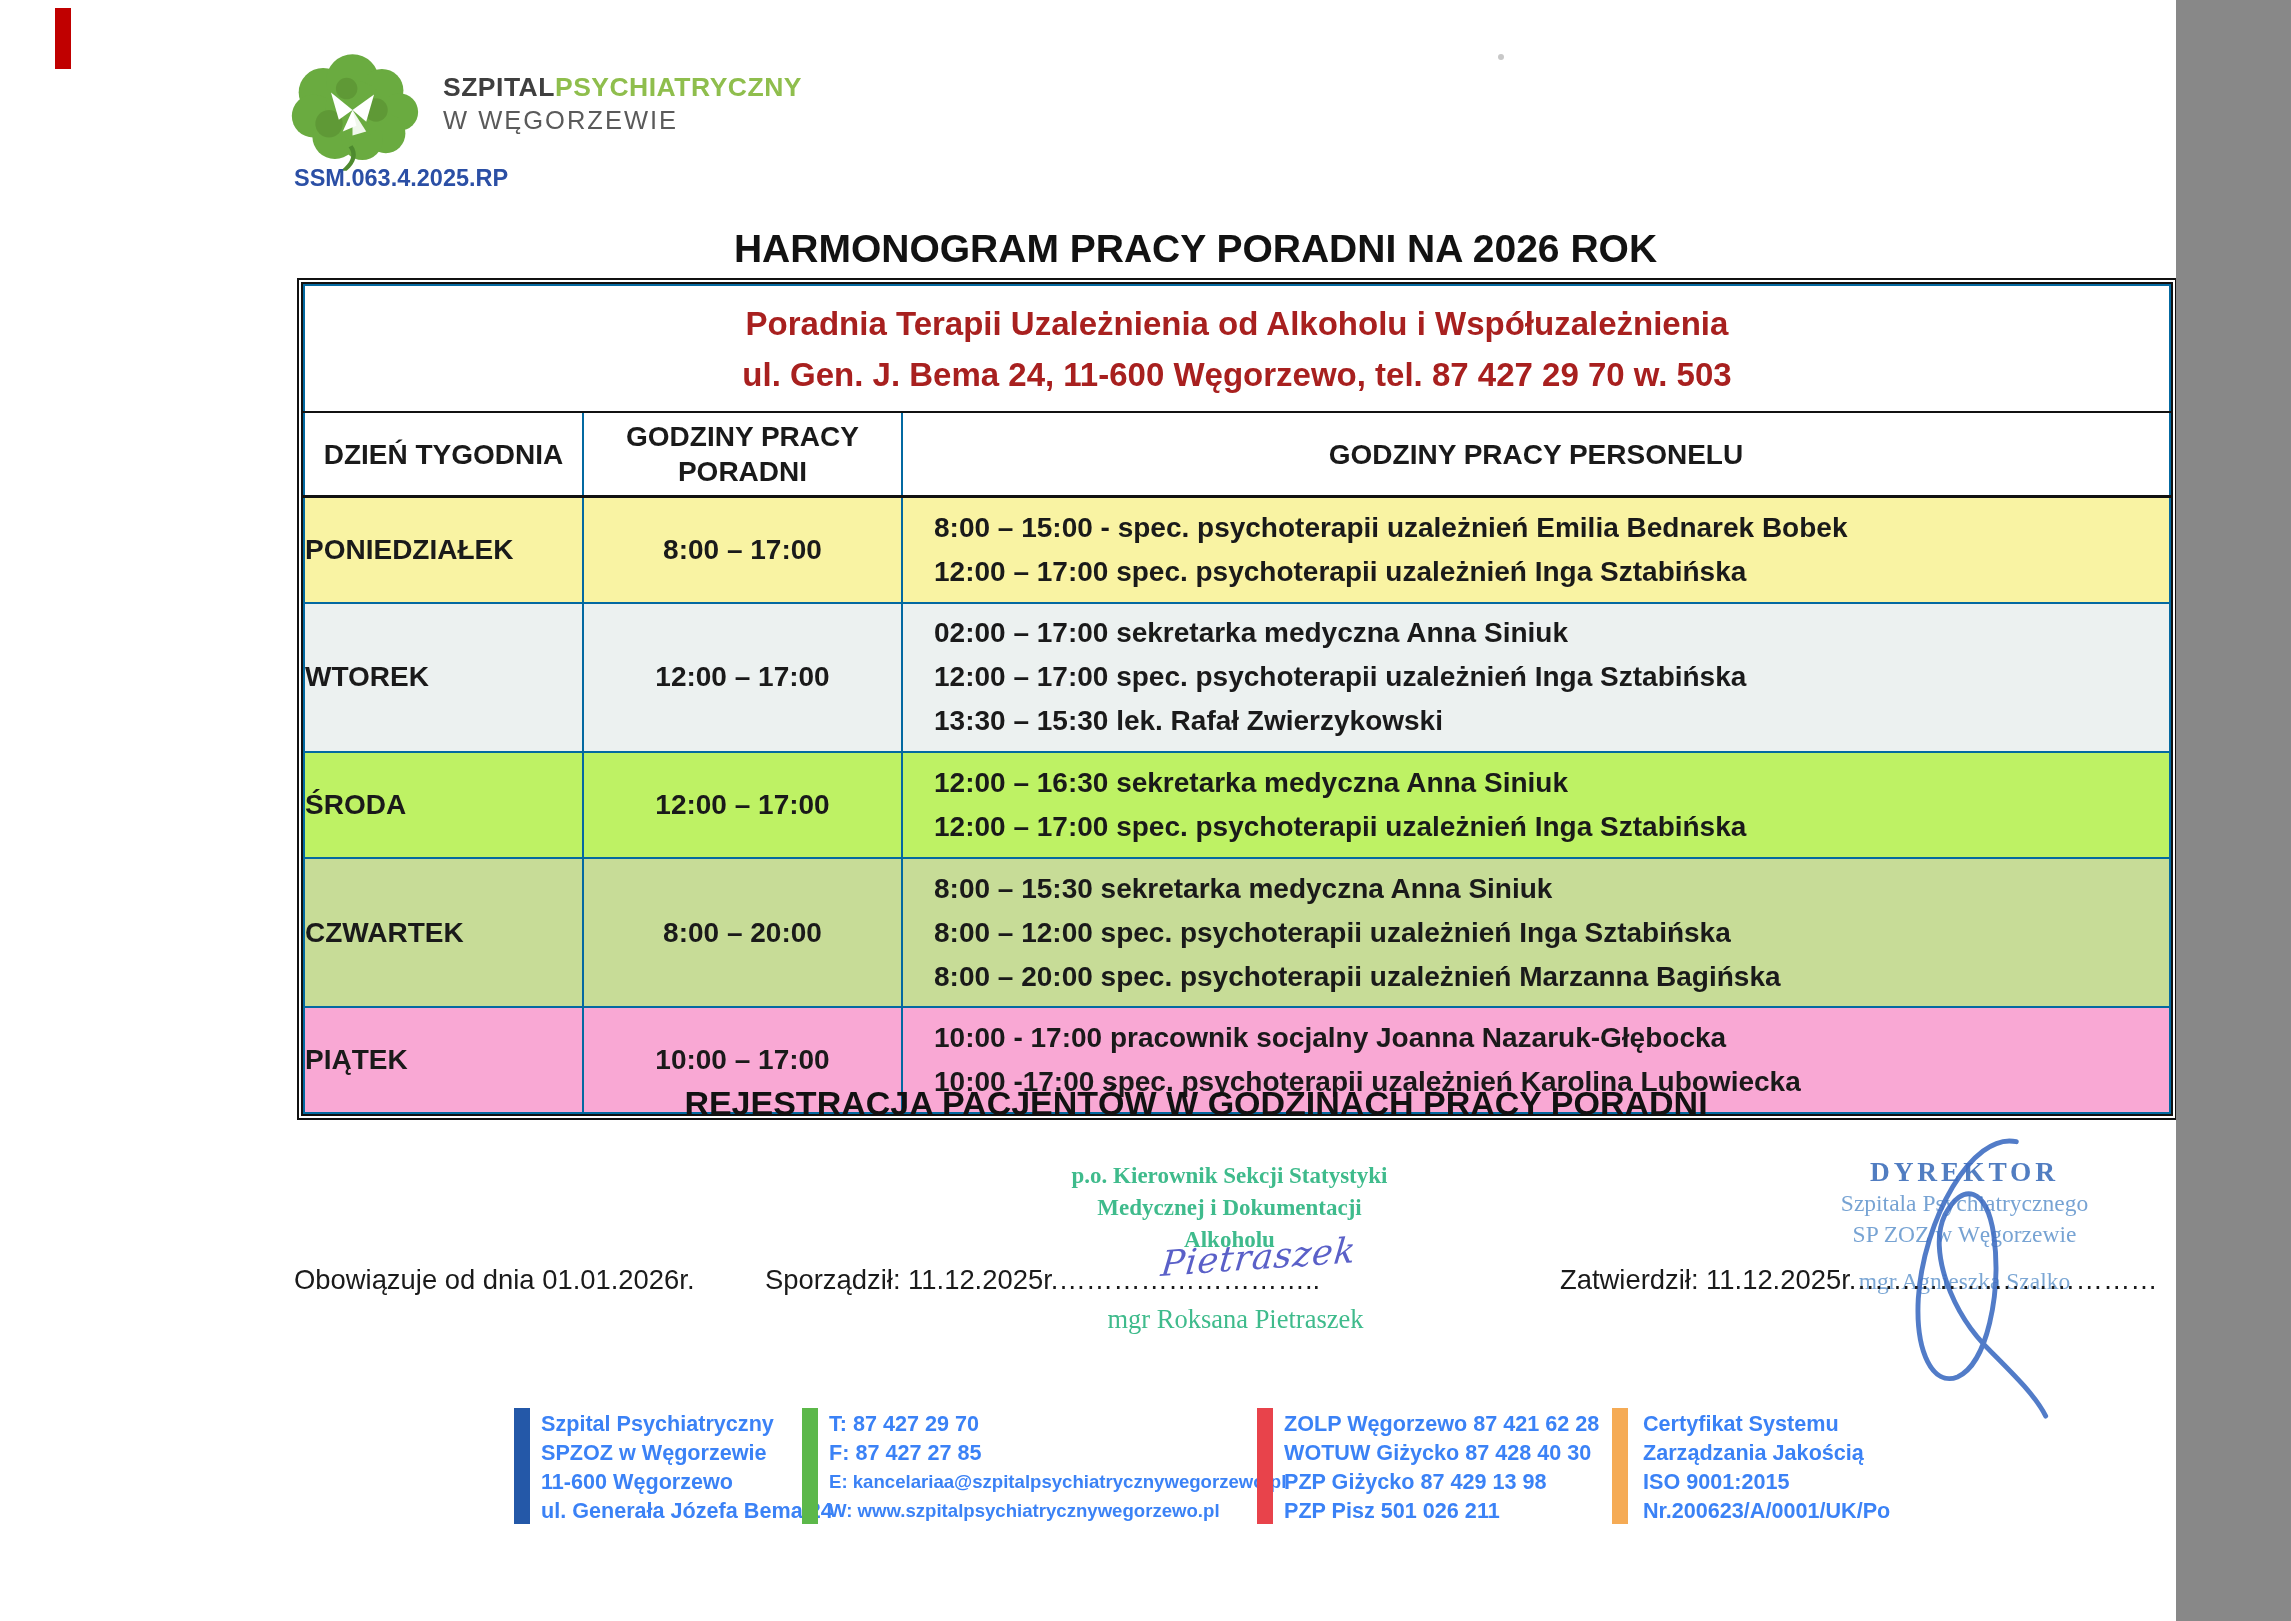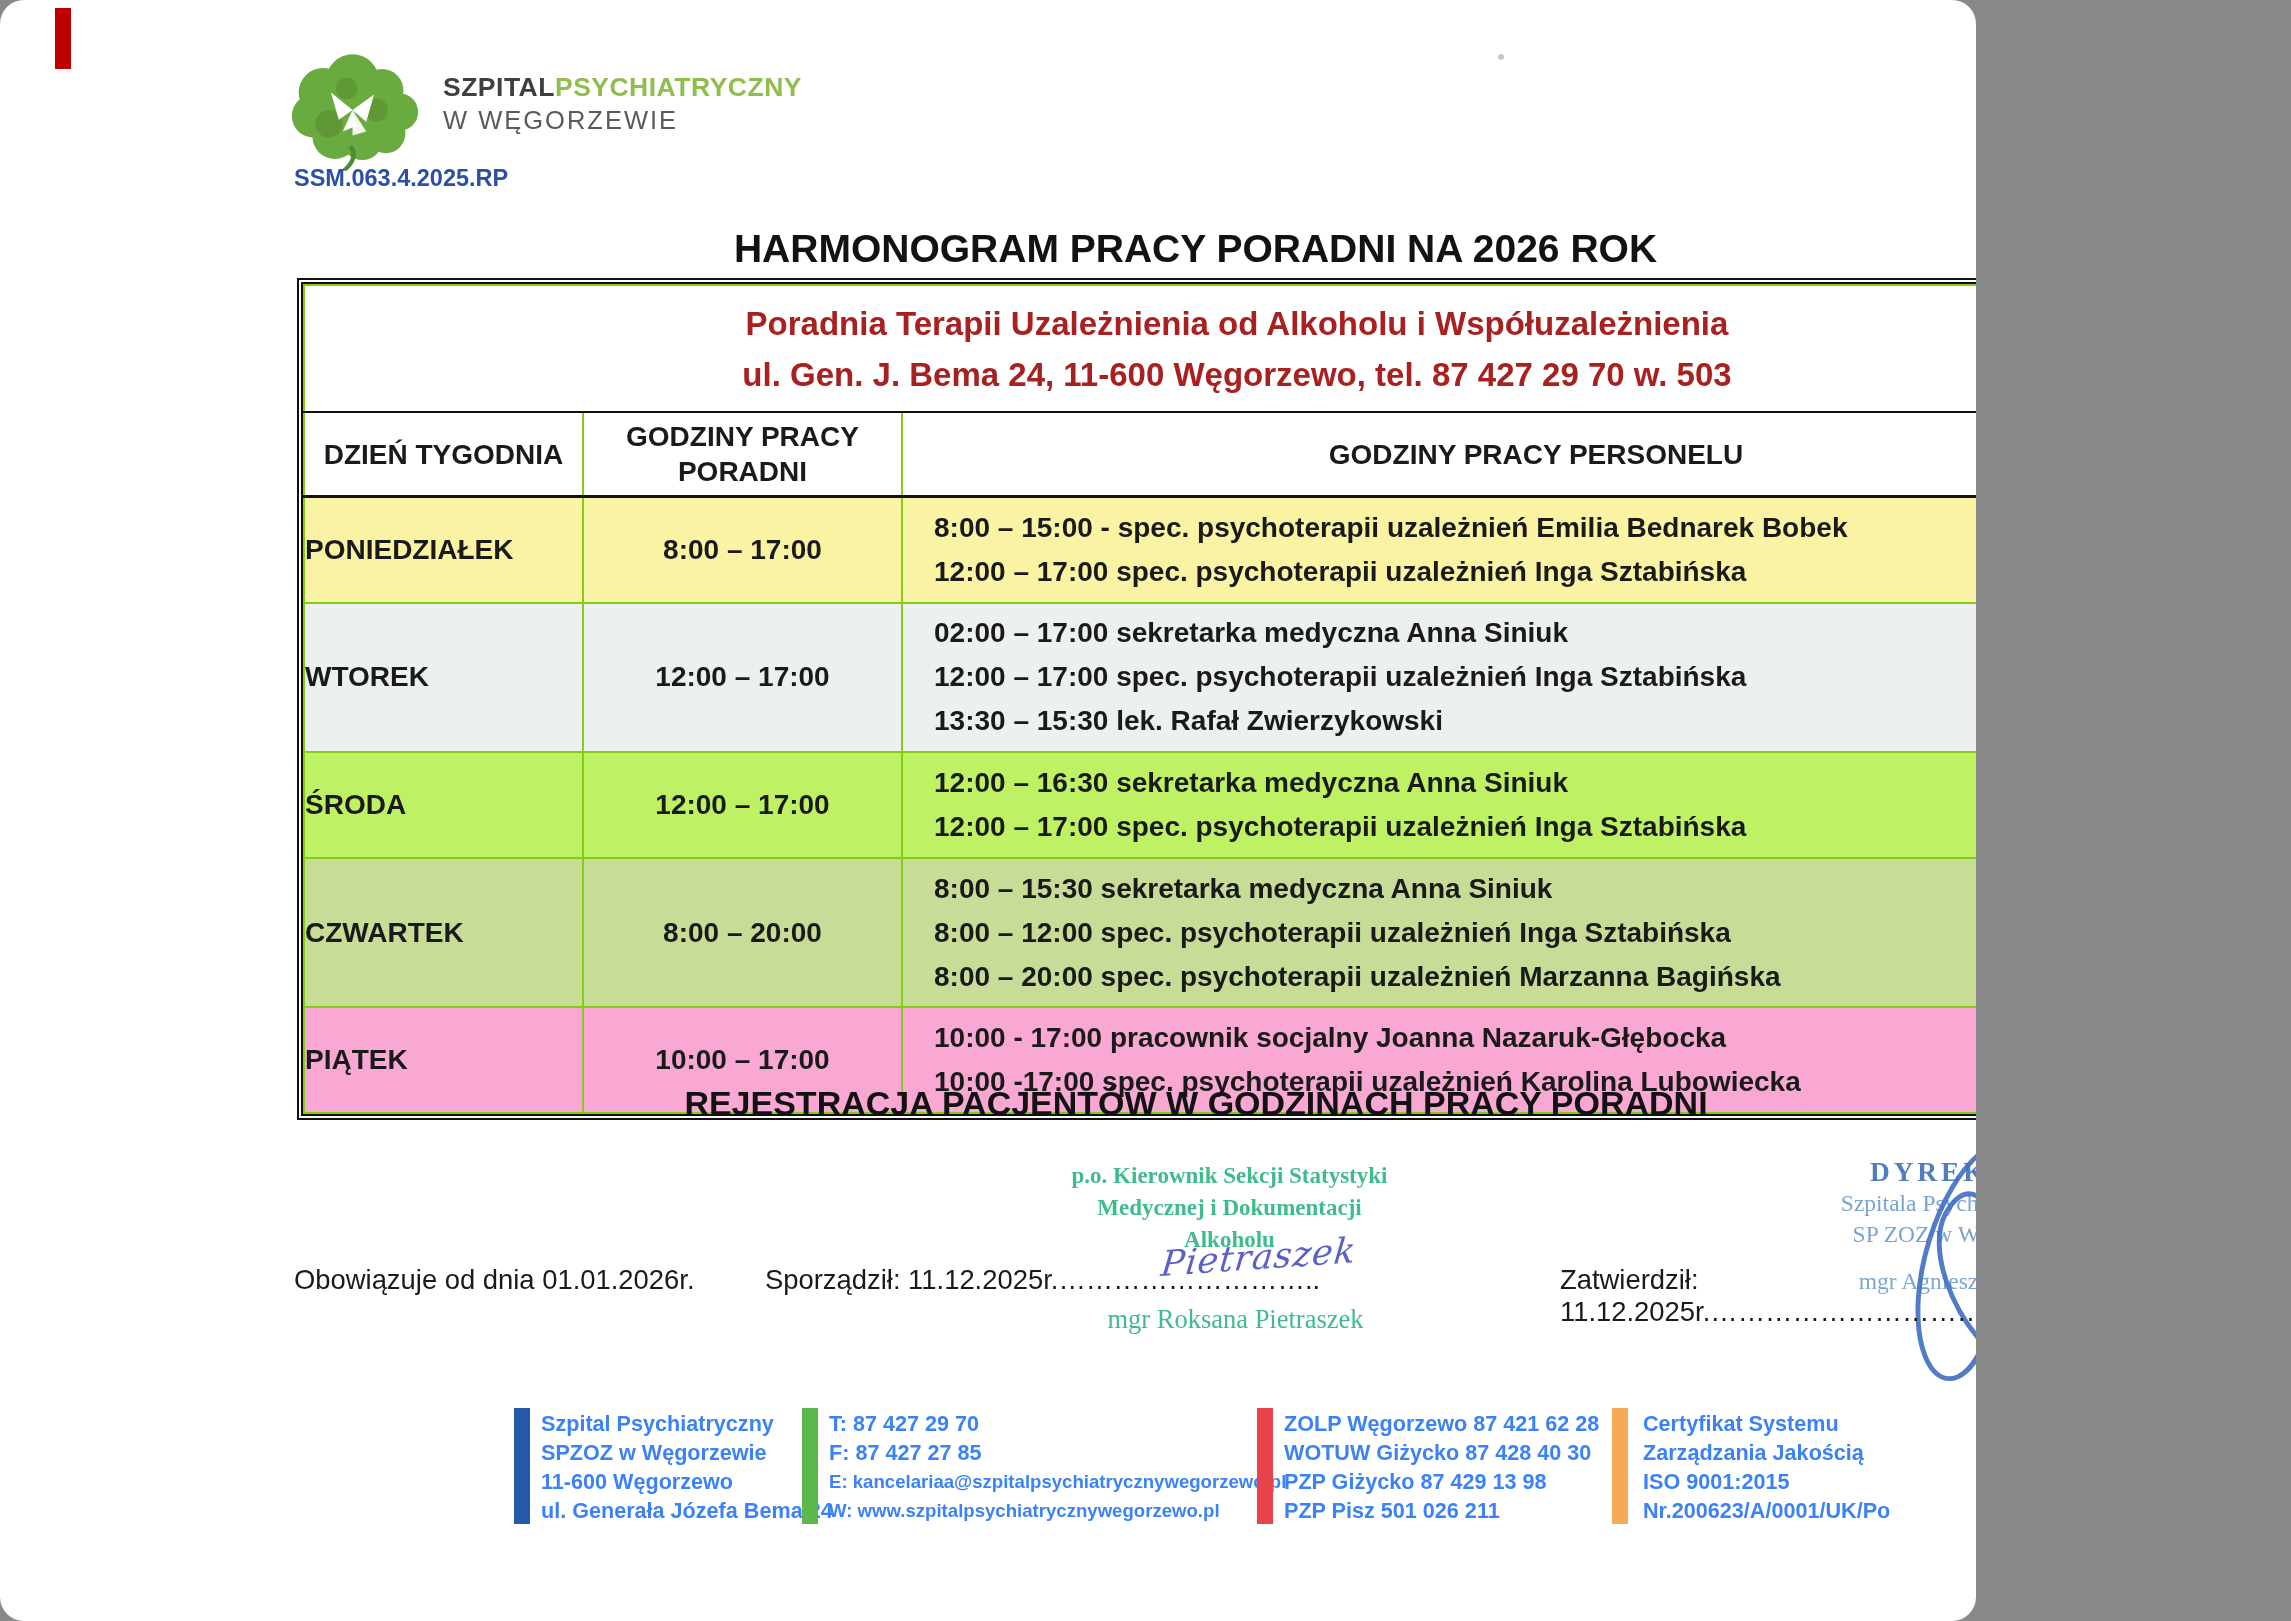--- a/index.html
+++ b/index.html
@@ -1,34 +1,34 @@
 <!DOCTYPE html>
 <html><head>
 <meta charset="utf-8">
 <style>
   html,body{margin:0;padding:0;background:#888;}
-  #page{position:relative;width:1976px;height:1621px;background:#ffffff;
-        font-family:"Liberation Sans",sans-serif;color:#1a1a1a;overflow:hidden;border-radius:24px;}
+  #page{position:relative;width:2176px;height:1621px;background:#ffffff;
+        font-family:"Liberation Sans",sans-serif;color:#1a1a1a;overflow:hidden;}
   .abs{position:absolute;}
 
   
   #red-speck{left:55px;top:7.8px;width:15.7px;height:61px;}
   #logo-svg{left:284px;top:53px;}
   #logo-text{left:443px;top:71px;line-height:33px;}
   #logo-line1{font-size:26.5px;font-weight:bold;letter-spacing:0.5px;}
   .logo-dark{color:#3f3f3f;} .logo-green{color:#8fbe4d;}
   #logo-line2{font-size:25.5px;color:#5a5a5a;letter-spacing:2px;}
   #ref-number{left:294px;top:165px;font-size:23.5px;font-weight:bold;color:#2b4fa5;}
   #doc-title{left:333px;top:227px;width:1725px;text-align:center;
              font-size:39px;font-weight:bold;color:#121212;}
 
   
   #schedule-wrap{left:297px;top:278px;width:1868px;border:6.9px double #111;background:#fff;}
   table{border-collapse:collapse;width:100%;table-layout:fixed;}
-  td{border:2px solid #84cc16;vertical-align:middle;padding:0;}
+  td{border:2px solid #0369a1;vertical-align:middle;padding:0;}
   .clinic-cell{height:125px;text-align:center;color:#a8201f;font-weight:bold;
                font-size:33px;line-height:51px;border-bottom:2.9px solid #111;}
   .colhead td{height:82px;text-align:center;font-weight:bold;font-size:28px;
               line-height:35px;border-bottom:3.9px solid #111;}
   .day{ text-align:left;font-weight:bold;font-size:28px;}
   .hours{text-align:center;font-weight:bold;font-size:28px;}
   .staff{font-weight:bold;font-size:28px;padding:7.8px 9.8px 7.8px 31px;line-height:44px;}
   .h95{height:93px;} .h145{height:142px;} .h100{height:98px;} .h140{height:137px;} .h108{height:102px;}
 
   #registration-note{left:412px;top:1084px;width:1568px;text-align:center;

